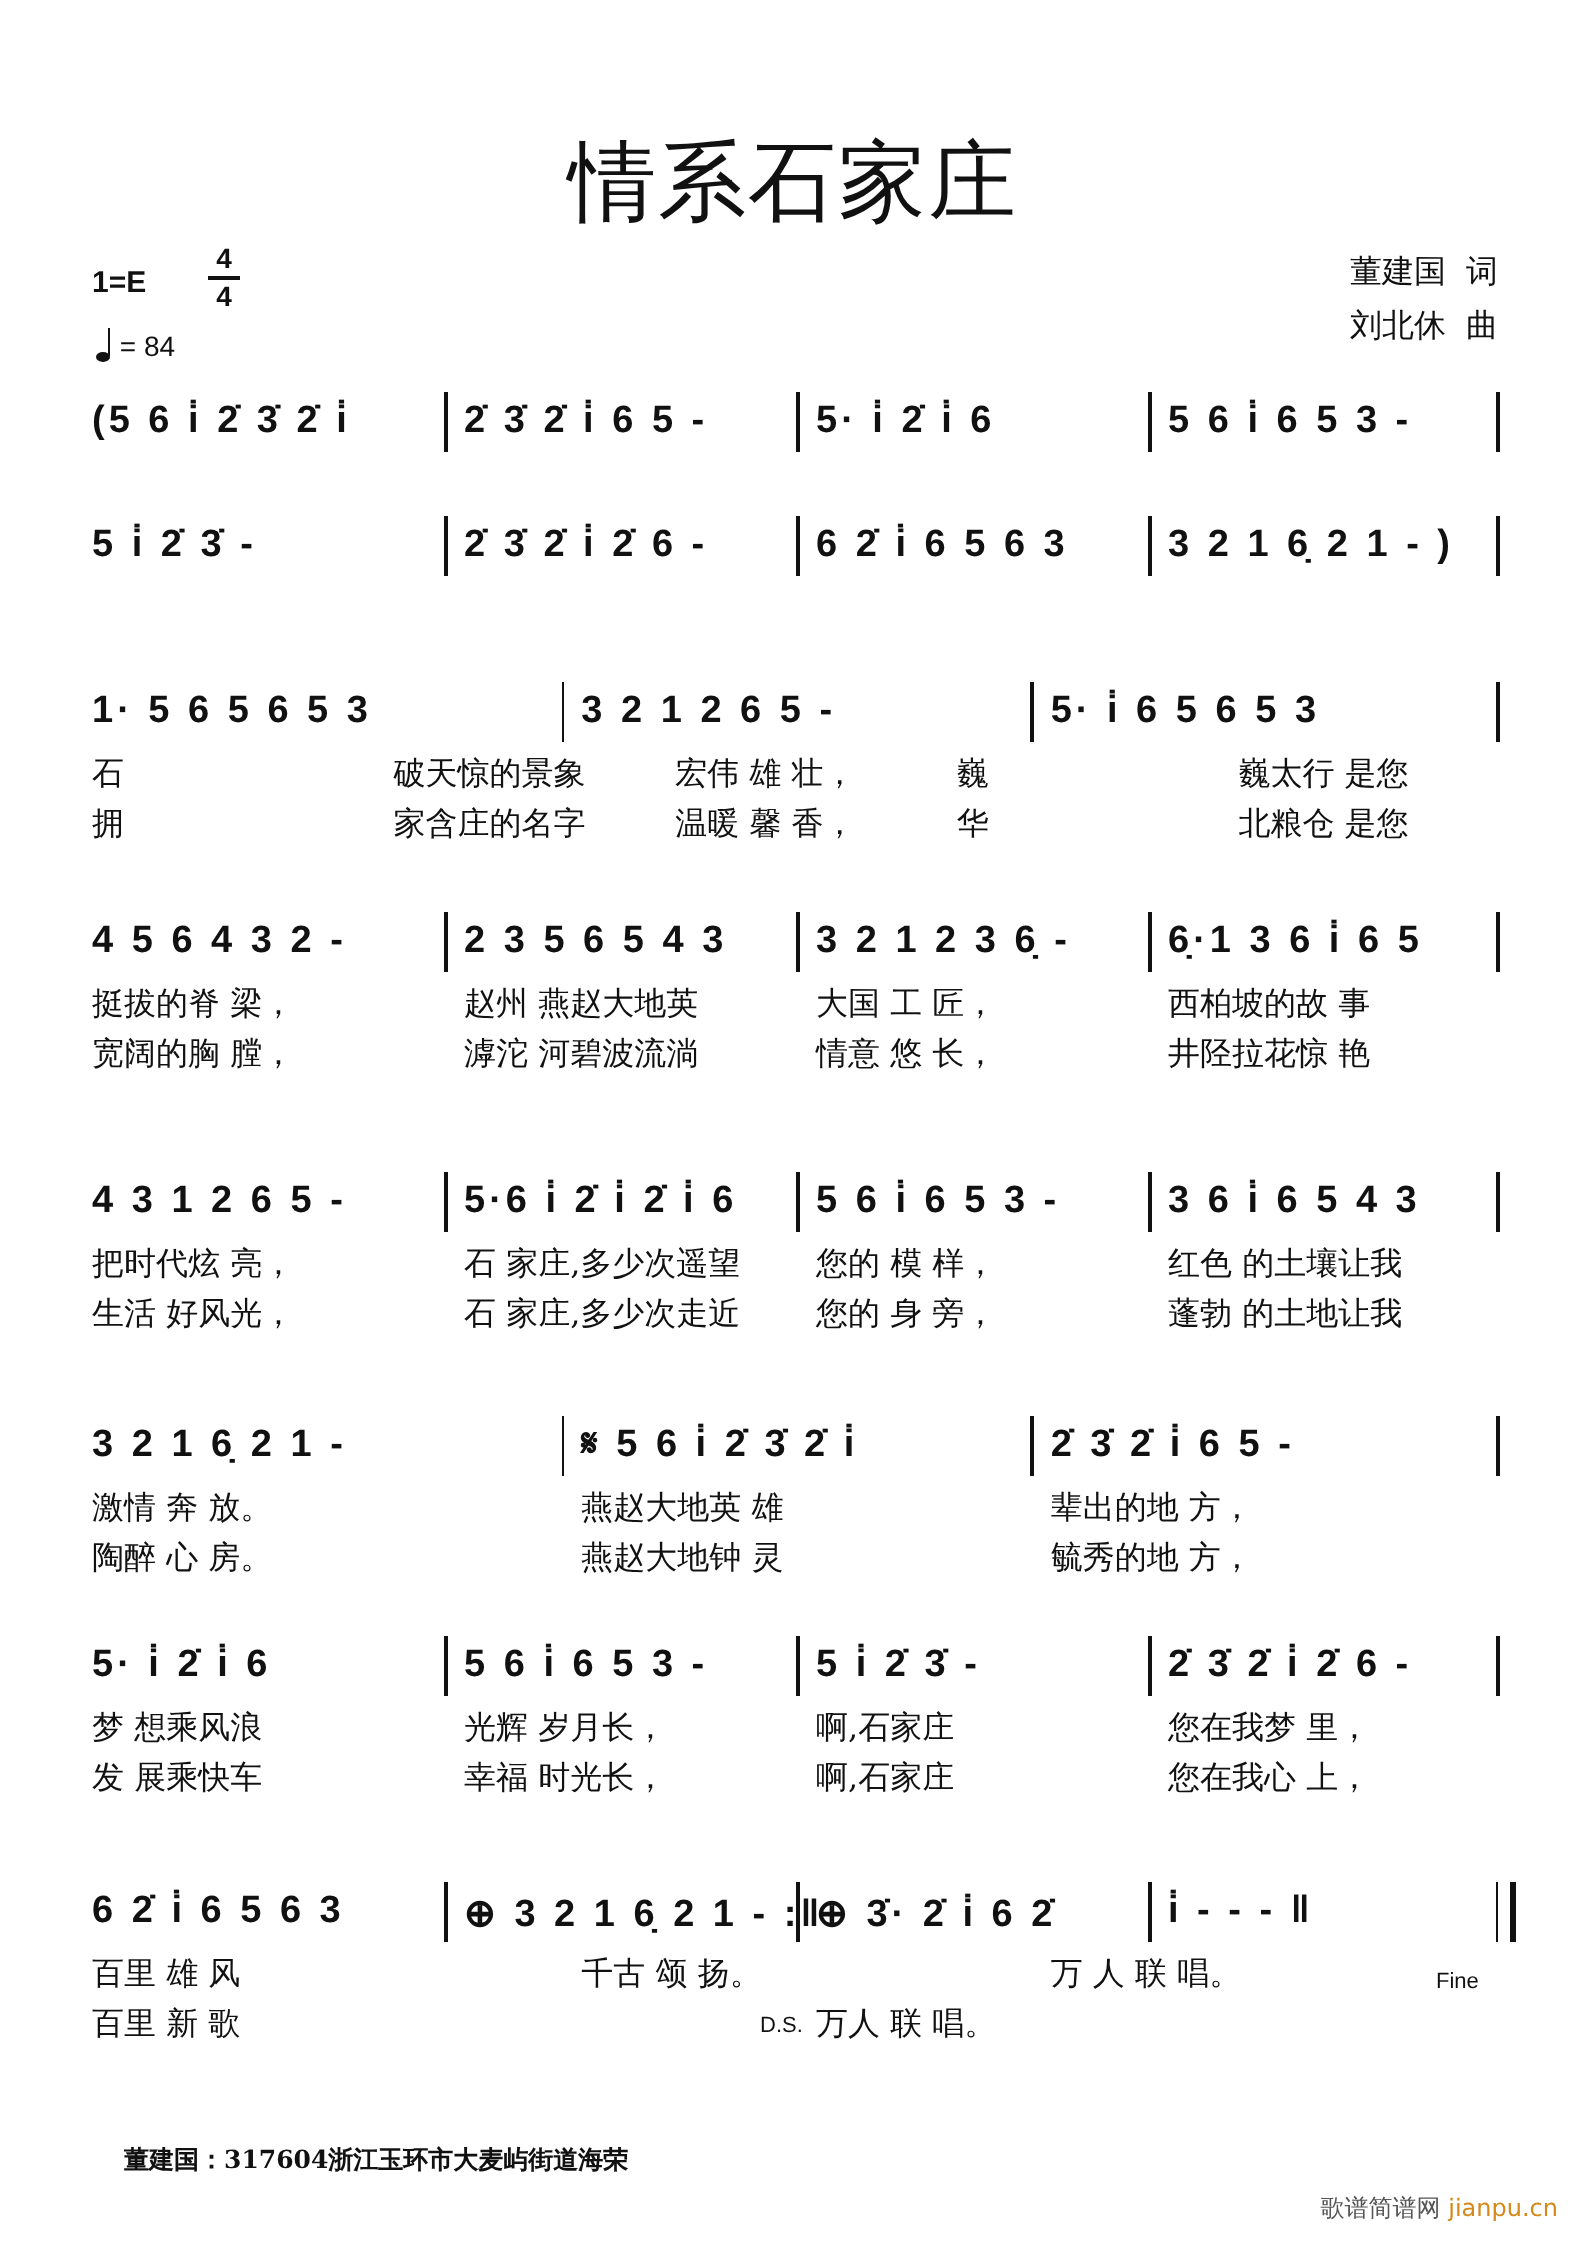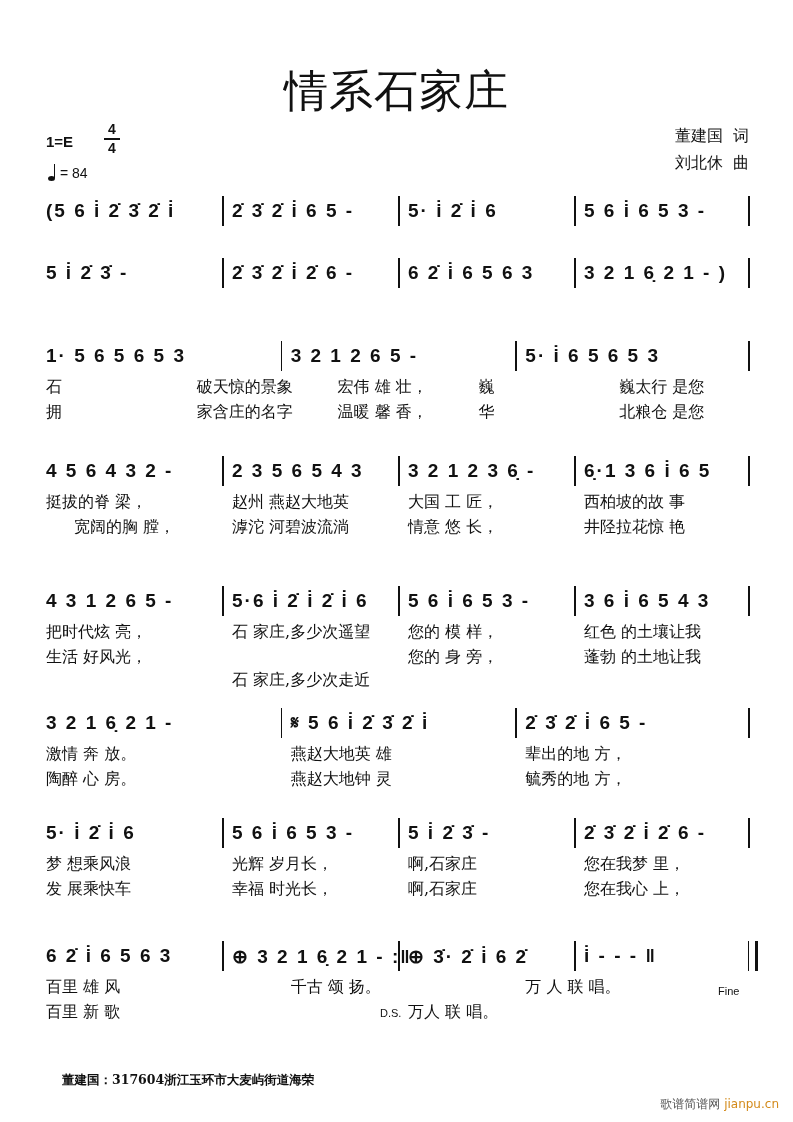--- a/index.html
+++ b/index.html
@@ -91,40 +91,40 @@
       <div class="bar" style="left: 222px;"></div>
       <div class="tok" style="left: 408px; white-space: pre; letter-spacing: 2px;">3 2 1 2 3 6̣ -</div>
       <div class="bar" style="left: 398px;"></div>
       <div class="tok" style="left: 584px; white-space: pre; letter-spacing: 2px;">6̣·1 3 6 i̇ 6 5</div>
       <div class="bar" style="left: 574px;"></div>
       <div class="bar" style="left: 748px;"></div>
       <div class="lyric" style="top: 32px; left: 46px;">挺拔的脊 梁，</div>
       <div class="lyric" style="top: 32px; left: 232px;">赵州 燕赵大地英</div>
       <div class="lyric" style="top: 32px; left: 408px;">大国 工 匠，</div>
       <div class="lyric" style="top: 32px; left: 584px;">西柏坡的故 事</div>
-      <div class="lyric" style="top: 57px; left: 46px; margin-left: 28px;">宽阔的胸 膛，</div>
+      <div class="lyric" style="top: 57px; left: 46px;">宽阔的胸 膛，</div>
       <div class="lyric" style="top: 57px; left: 232px;">滹沱 河碧波流淌</div>
       <div class="lyric" style="top: 57px; left: 408px;">情意 悠 长，</div>
       <div class="lyric" style="top: 57px; left: 584px;">井陉拉花惊 艳</div>
     </div>
     <div class="row" style="top: 590px;">
       <div class="tok" style="left: 46px; white-space: pre; letter-spacing: 2px;">4 3 1 2 6 5 -</div>
       <div class="tok" style="left: 232px; white-space: pre; letter-spacing: 2px; text-align: center;">5·6 i̇ 2̇ i̇ 2̇ i̇ 6</div>
       <div class="bar" style="left: 222px;"></div>
       <div class="tok" style="left: 408px; white-space: pre; letter-spacing: 2px;">5 6 i̇ 6 5 3 -</div>
       <div class="bar" style="left: 398px;"></div>
       <div class="tok" style="left: 584px; white-space: pre; letter-spacing: 2px;">3 6 i̇ 6 5 4 3</div>
       <div class="bar" style="left: 574px;"></div>
       <div class="bar" style="left: 748px;"></div>
       <div class="lyric" style="top: 32px; left: 46px;">把时代炫 亮，</div>
       <div class="lyric" style="top: 32px; left: 232px;">石 家庄,多少次遥望</div>
       <div class="lyric" style="top: 32px; left: 408px;">您的 模 样，</div>
       <div class="lyric" style="top: 32px; left: 584px;">红色 的土壤让我</div>
       <div class="lyric" style="top: 57px; left: 46px;">生活 好风光，</div>
-      <div class="lyric" style="top: 57px; left: 232px; margin-top: 23px;">石 家庄,多少次走近</div>
+      <div class="lyric" style="top: 57px; left: 232px;">石 家庄,多少次走近</div>
       <div class="lyric" style="top: 57px; left: 408px;">您的 身 旁，</div>
       <div class="lyric" style="top: 57px; left: 584px;">蓬勃 的土地让我</div>
     </div>
     <div class="row" style="top: 712px;">
       <div class="tok" style="left: 46px; white-space: pre; letter-spacing: 2px;">3 2 1 6̣ 2 1 -</div>
       <div class="tok" style="left: 290.667px; white-space: pre; letter-spacing: 2px;">𝄋 5 6 i̇ 2̇ 3̇ 2̇ i̇</div>
       <div class="bar" style="left: 280.667px;"></div>
       <div class="tok" style="left: 525.333px; white-space: pre; letter-spacing: 2px;">2̇ 3̇ 2̇ i̇ 6 5 -</div>
       <div class="bar" style="left: 515.333px;"></div>
       <div class="bar" style="left: 748px;"></div>

